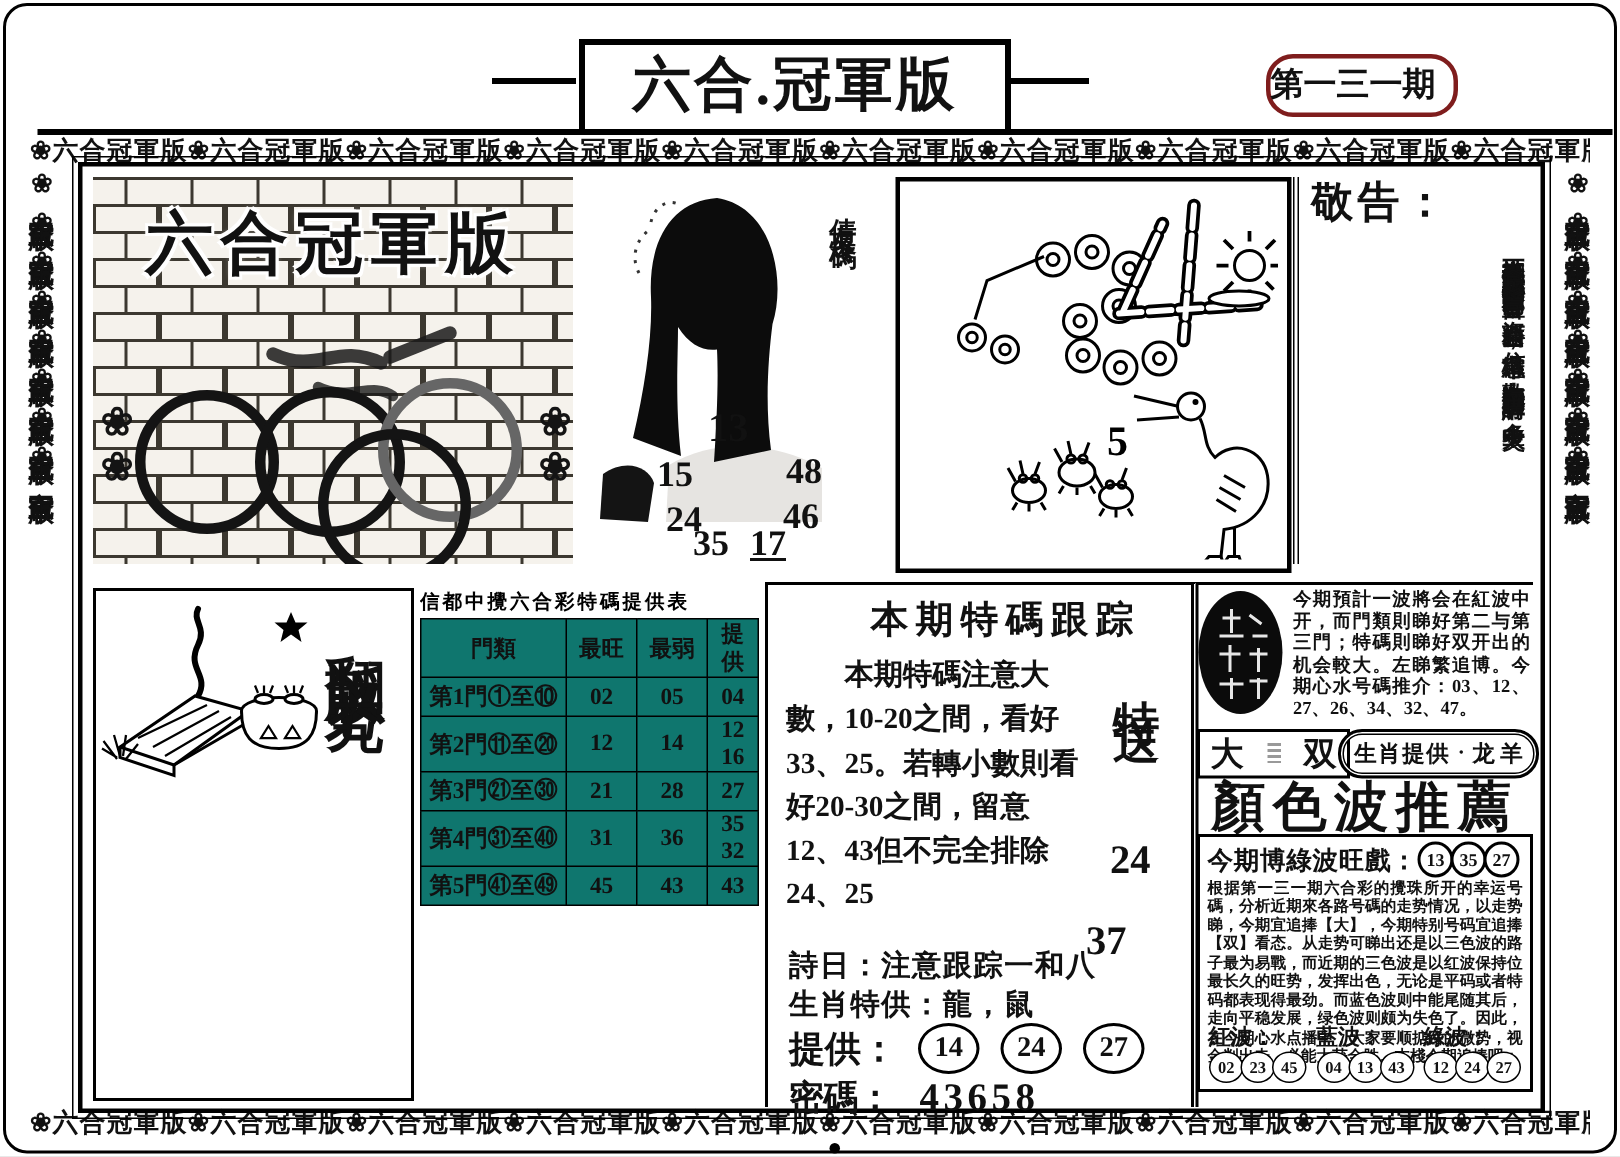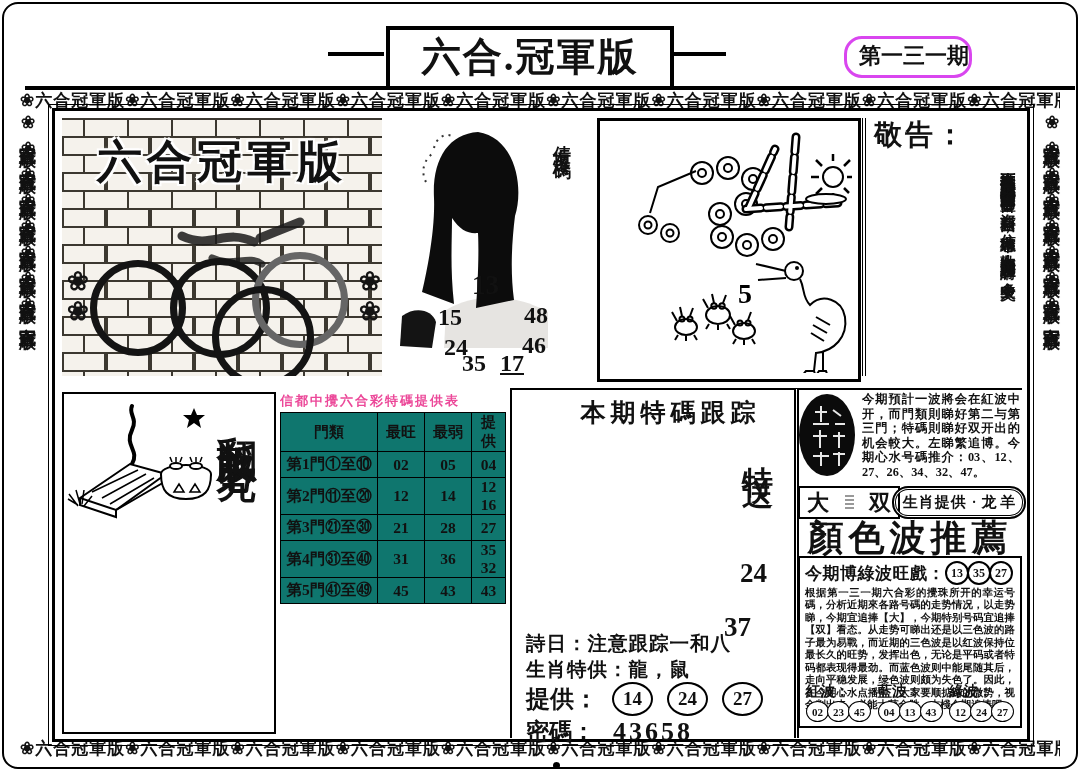--- a/index.html
+++ b/index.html
@@ -28,21 +28,21 @@
 
 <div class="page">
 
   <div class="abs" style="left:2px;top:2px;right:2px;bottom:2px;border:2px solid #000;border-radius:16px;"></div>
 
   <div class="abs line" style="left:328px;top:52px;width:56px;height:4px;"></div>
   <div class="abs b" style="left:386px;top:26px;width:280px;height:56px;border:4px solid #000;text-align:center;">
     <span style="font-size:39px;line-height:54px;letter-spacing:2px;">六合.冠軍版</span>
   </div>
   <div class="abs line" style="left:670px;top:52px;width:56px;height:4px;"></div>
-  <div class="abs b" style="left:844px;top:36px;width:122px;height:36px;border:3px solid #d946ef;border-radius:18px;text-align:right;">
+  <div class="abs b" style="left:844px;top:36px;width:122px;height:36px;border:3px solid #7f1d1d;border-radius:18px;text-align:left;">
     <span style="font-size:22px;line-height:33px;">第一三一期</span>
   </div>
   <div class="abs line" style="left:25px;top:86px;width:1050px;height:4px;"></div>
 
   <div class="abs borderpat nowrap" style="left:20px;top:90px;width:1040px;height:22px;">❀六合冠軍版❀六合冠軍版❀六合冠軍版❀六合冠軍版❀六合冠軍版❀六合冠軍版❀六合冠軍版❀六合冠軍版❀六合冠軍版❀六合冠軍版❀六合冠軍版</div>
   <div class="abs borderpat vtext nowrap" style="left:14px;top:112px;width:24px;height:626px;">❀六合冠軍版❀六合冠軍版❀六合冠軍版❀六合冠軍版❀六合冠軍版❀六合冠軍版❀六合冠軍版❀六合冠軍版</div>
   <div class="abs borderpat vtext nowrap" style="left:1038px;top:112px;width:24px;height:626px;">❀六合冠軍版❀六合冠軍版❀六合冠軍版❀六合冠軍版❀六合冠軍版❀六合冠軍版❀六合冠軍版❀六合冠軍版</div>
   <div class="abs borderpat nowrap" style="left:20px;top:738px;width:1040px;height:22px;">❀六合冠軍版❀六合冠軍版❀六合冠軍版❀六合冠軍版❀六合冠軍版❀六合冠軍版❀六合冠軍版❀六合冠軍版❀六合冠軍版❀六合冠軍版❀六合冠軍版</div>
   <div class="abs" style="left:553px;top:762px;width:7px;height:7px;background:#000;border-radius:50%;"></div>
 
@@ -191,21 +191,21 @@
           <ellipse cx="130" cy="64" rx="6" ry="3" fill="#fff"></ellipse>
         <path d="M106,60 l-2,-5 M110,60 v-5 M114,60 l2,-5 M126,60 l-2,-5 M130,60 v-5 M134,60 l2,-5" stroke-width="1.5"></path>
         <path d="M12,104 l-9,-12 M14,102 l-4,-14 M16,102 l2,-14 M18,104 l8,-10 M12,103 l-10,-6" stroke-width="1.5"></path>
       </g>
       <polygon points="128,6 131,13 139,13 133,18 135,26 128,21 121,26 123,18 117,13 125,13" fill="#000"></polygon>
     </svg>
     <div class="b vtext" style="position:absolute;right:10px;top:10px;height:220px;font-size:40px;letter-spacing:8px;">翻版必究</div>
   </div>
 
   <div class="abs" style="left:280px;top:392px;width:226px;">
-    <div class="b nowrap" style="font-size:13px;color:#ec4899;filter:blur(0.5px);letter-spacing:2px;">信都中攪六合彩特碼提供表</div>
+    <div class="b nowrap" style="font-size:13px;color:#000000;filter:blur(0.5px);letter-spacing:2px;">信都中攪六合彩特碼提供表</div>
     <table class="gate" style="width:226px;margin-top:2px;">
       <tbody>
           <tr>
         <th style="width:92px;">門類</th>
         <th style="width:42px;">最旺</th>
         <th style="width:42px;">最弱</th>
         <th>提供</th>
       </tr>
       <tr>
             <td class="gcat">第1門①至⑩</td>
@@ -236,20 +236,21 @@
             <td>45</td>
             <td>43</td>
             <td>43</td>
           </tr>
     </tbody>
       </table>
   </div>
 
   <div class="abs" style="left:510px;top:388px;width:282px;height:348px;border-left:2px solid #000;border-right:5px double #000;border-top:2px solid #000;">
     <div class="b" style="margin-top:6px;text-align:center;font-size:25px;letter-spacing:5px;padding-left:35px;">本期特碼跟踪</div>
+    <div class="b" style="position:absolute;left:12px;top:46px;width:200px;font-size:19.5px;line-height:1.5;text-indent:2em;">本期特碼注意大數，10-20之間，看好33、25。若轉小數則看好20-30之間，留意12、43但不完全排除24、25</div>
     <div class="b vtext" style="position:absolute;left:224px;top:52px;height:110px;font-size:31px;letter-spacing:12px;">特送</div>
     <div class="b" style="position:absolute;left:228px;top:168px;font-size:27px;">24</div>
     <div class="b" style="position:absolute;left:212px;top:222px;font-size:27px;">37</div>
     <div class="b" style="position:absolute;left:14px;top:240px;font-size:19.5px;letter-spacing:1px;">詩日：注意跟踪一和八</div>
     <div class="b" style="position:absolute;left:14px;top:266px;font-size:19.5px;letter-spacing:1px;">生肖特供：龍，鼠</div>
     <div class="abs" style="left:14px;top:292px;display:flex;align-items:center;gap:14px;">
       <span class="b" style="font-size:24px;">提供：</span>
       <span class="circ" style="width:37px;height:30px;font-size:19px;">14</span>
       <span class="circ" style="width:37px;height:30px;font-size:19px;">24</span>
       <span class="circ" style="width:37px;height:30px;font-size:19px;">27</span>

